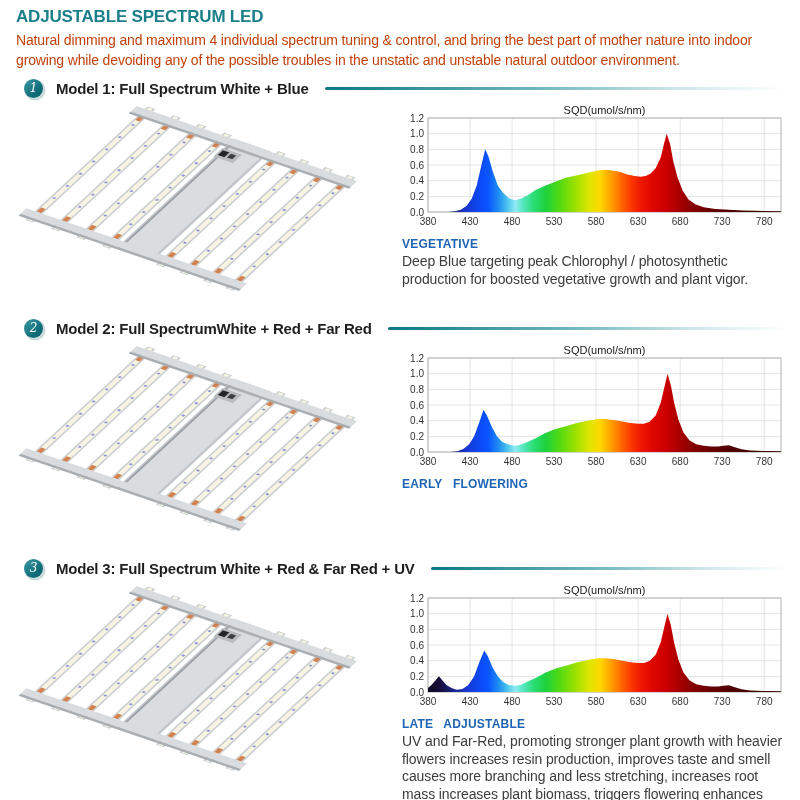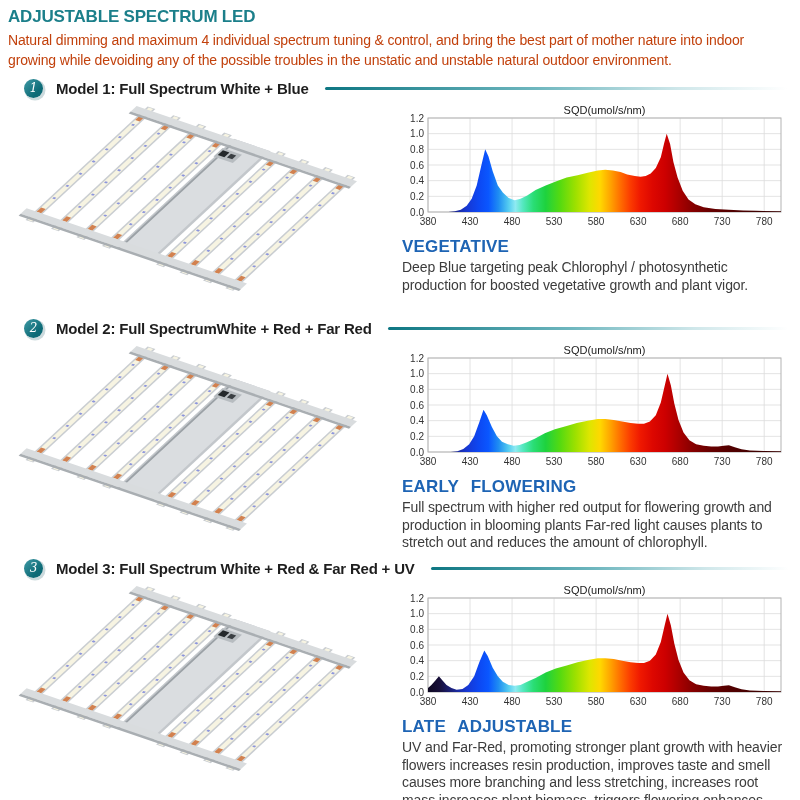--- a/index.html
+++ b/index.html
@@ -1,21 +1,21 @@
 <!DOCTYPE html>
 <html style="--teal: #1b7f8a; --blue: #1e64b4;"><head>
 <meta charset="utf-8">
 <style>
   html,body{margin:0;padding:0;background:#fff;}
   body{width:800px;height:800px;position:relative;overflow:hidden;
        font-family:"Liberation Sans",sans-serif;color:#3c3c3c;}
   .page{position:absolute;inset:0;}
 
   
-  .hdr{padding:5px 8px 0 8px;}
+  .hdr{padding:5px 8px 0 16px;}
   .hdr h1{margin:2px 0 3px 0;font-size:17px;font-weight:bold;color:var(--teal,#1b7f8a);
           letter-spacing:-0.2px;}
   .hdr p{margin:0;font-size:14px;line-height:1.45;color:#c2410c;width:784px;letter-spacing:-0.15px;}
 
   
   .model-section{position:absolute;left:0;width:800px;}
   .sec-hdr{display:flex;align-items:center;height:22px;padding-left:24px;}
   .badge{width:19px;height:19px;border-radius:50%;flex:0 0 19px;
          background:linear-gradient(135deg,#3f9aa5 0%,#0d6a76 70%);
          color:#fff;display:flex;align-items:center;justify-content:center;
@@ -23,21 +23,21 @@
          box-shadow:1.5px 1.5px 0 1px #ccdadd;}
   .model-title{margin:0 0 0 13px;font-size:15px;font-weight:bold;color:#1e1e1e;letter-spacing:-0.2px;}
   .rule{flex:1;height:3px;margin:0 4px 0 16px;border-radius:2px;
         background:linear-gradient(to right,#0d7682 0%,#6fb7bf 45%,#cfe7ea 75%,#ffffff 98%);}
 
   .sec-body{display:flex;margin-top:3px;}
   .fixture-wrap{width:398px;padding-left:14px;box-sizing:border-box;}
   .fixture-svg{width:374px;height:200px;display:block;}
   .chart-col{width:395px;}
   svg.chart{width:388px;height:128px;display:block;margin-top:2px;}
-  .stage{margin:5px 0 2px 4px;font-size:17px;font-weight:bold;color:var(--blue,#1e64b4);
+  .stage{margin:5px 0 2px 4px;font-size:12px;font-weight:bold;color:var(--blue,#1e64b4);
          word-spacing:7px;letter-spacing:0.2px;}
   .desc{margin:0 0 0 4px;font-size:14px;line-height:1.25;width:392px;color:#3c3c3c;
         letter-spacing:-0.1px;}
 </style>
 </head>
 <body>
 
 <div class="page">
   <div class="hdr">
     <h1>ADJUSTABLE SPECTRUM LED</h1>
@@ -408,21 +408,20 @@
               <text x="72.02380952380952" y="121" text-anchor="middle" font-size="10" fill="#333" font-family="Liberation Sans, sans-serif">430</text>
               <text x="114.04761904761904" y="121" text-anchor="middle" font-size="10" fill="#333" font-family="Liberation Sans, sans-serif">480</text>
               <text x="156.07142857142856" y="121" text-anchor="middle" font-size="10" fill="#333" font-family="Liberation Sans, sans-serif">530</text>
               <text x="198.09523809523807" y="121" text-anchor="middle" font-size="10" fill="#333" font-family="Liberation Sans, sans-serif">580</text>
               <text x="240.11904761904762" y="121" text-anchor="middle" font-size="10" fill="#333" font-family="Liberation Sans, sans-serif">630</text>
               <text x="282.1428571428571" y="121" text-anchor="middle" font-size="10" fill="#333" font-family="Liberation Sans, sans-serif">680</text>
               <text x="324.1666666666667" y="121" text-anchor="middle" font-size="10" fill="#333" font-family="Liberation Sans, sans-serif">730</text>
               <text x="366.19047619047615" y="121" text-anchor="middle" font-size="10" fill="#333" font-family="Liberation Sans, sans-serif">780</text>
             </svg>
         <h3 class="stage">EARLY FLOWERING</h3>
-        <p class="desc">Full spectrum with higher red output for flowering growth and production in blooming plants Far-red light causes plants to stretch out and reduces the amount of chlorophyll.</p>
       </div>
     </div>
   </section>
 
   <section class="model-section" style="top: 557px;">
     <div class="sec-hdr">
       <span class="badge">
             <span>3</span>
           </span>
       <h2 class="model-title">Model 3: Full Spectrum White + Red &amp; Far Red + UV</h2>

